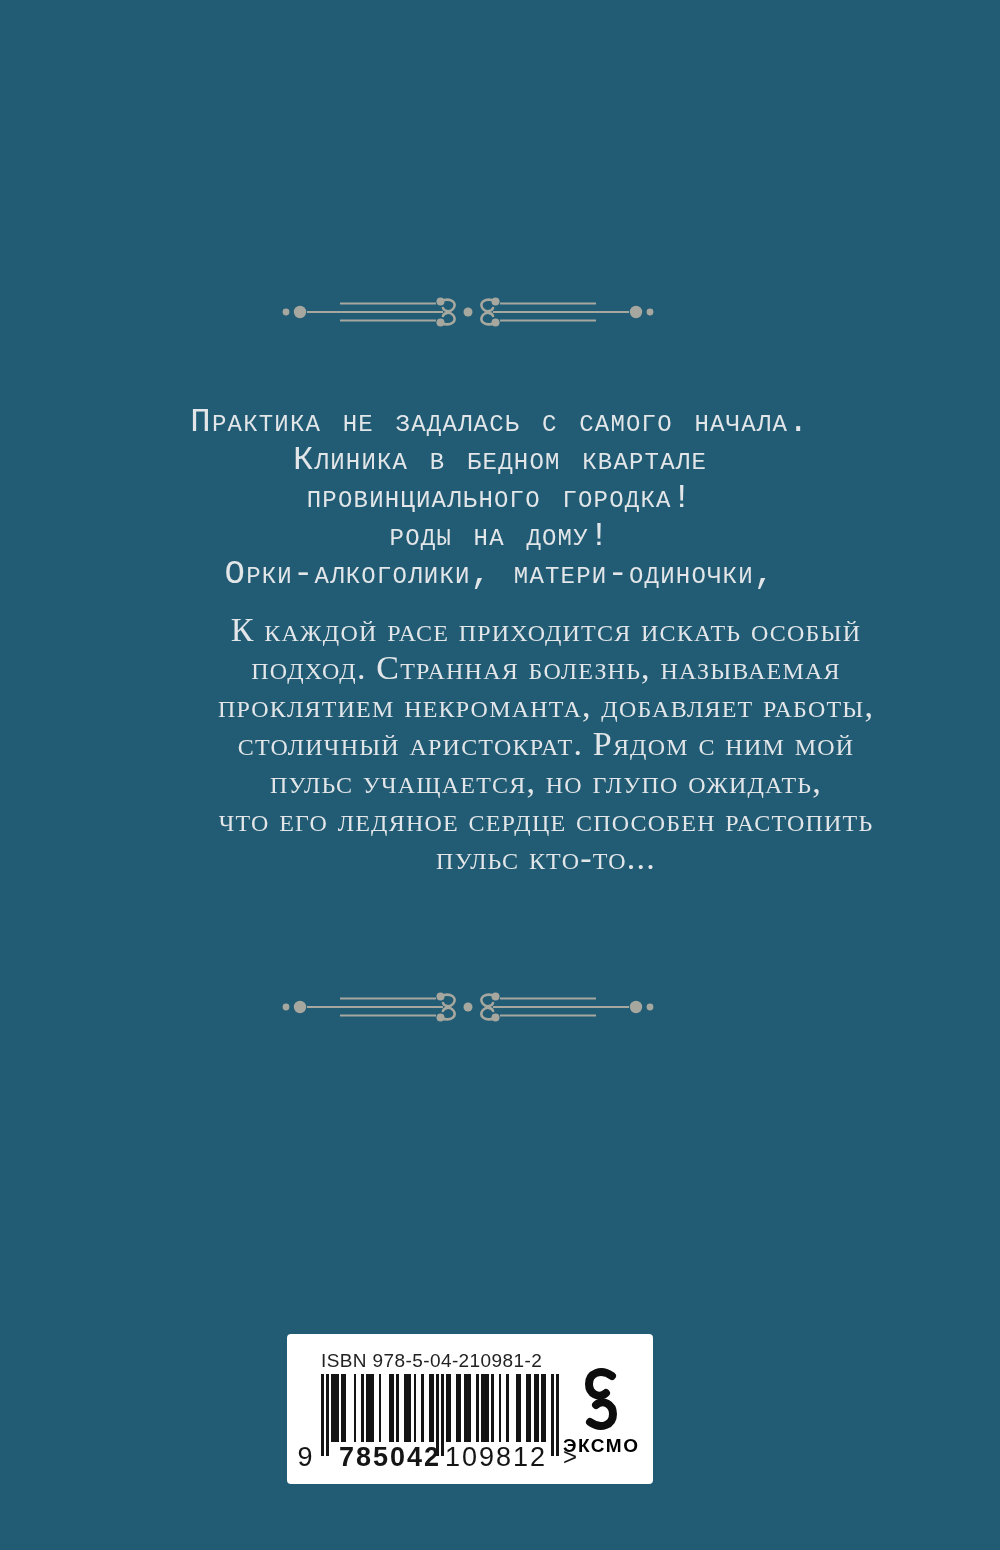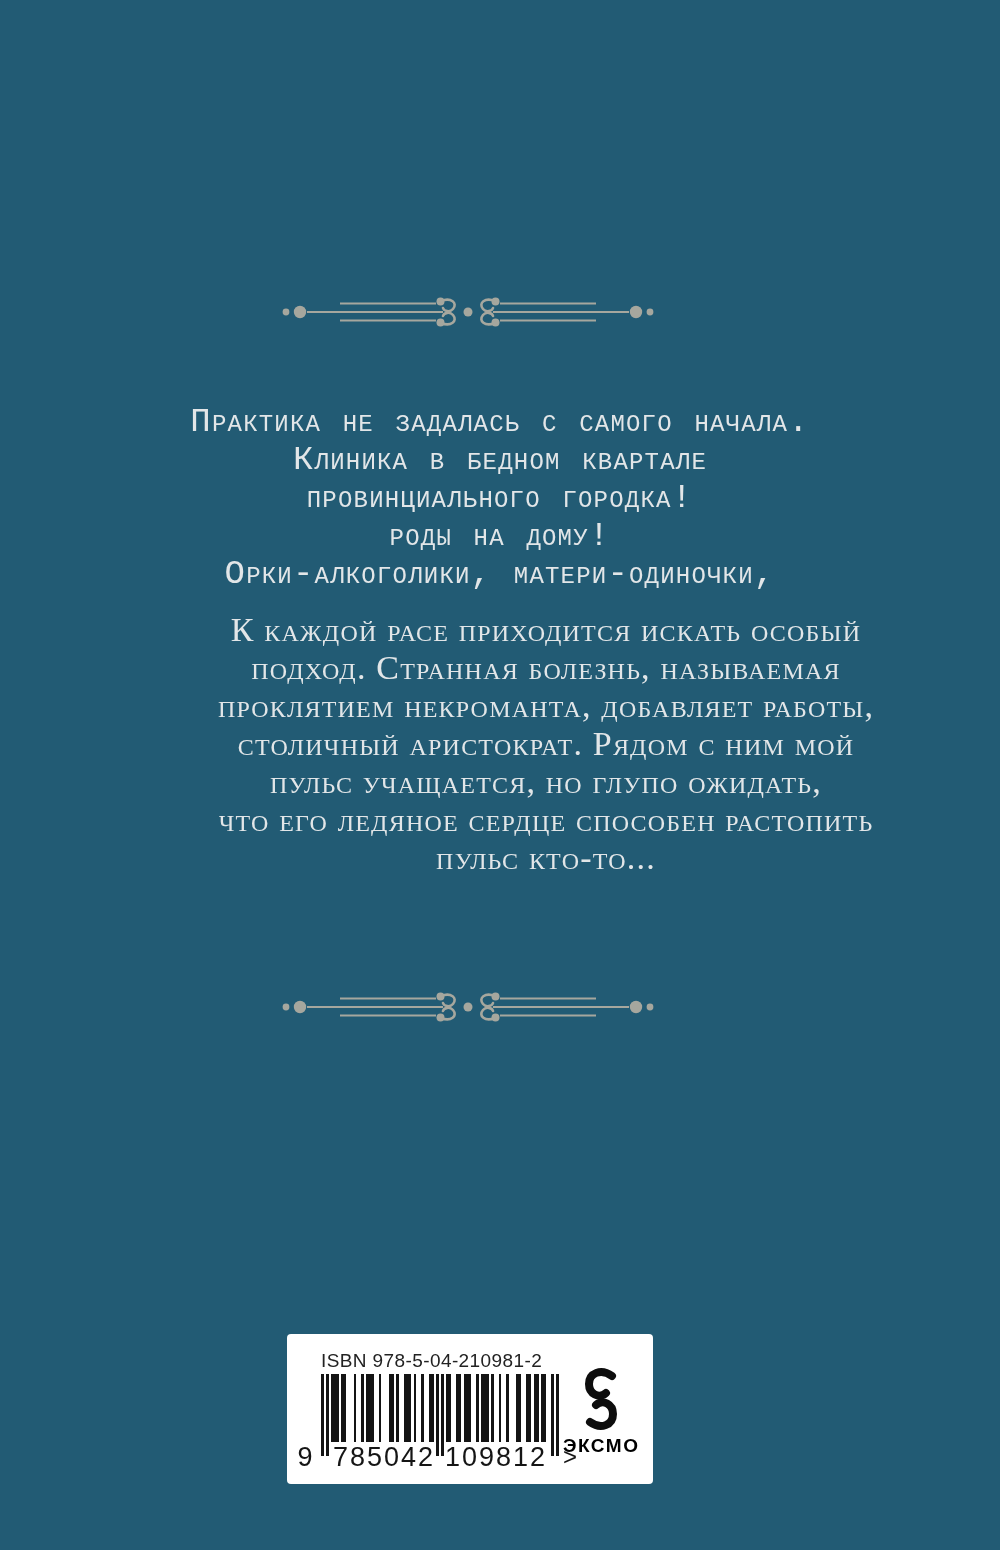--- a/index.html
+++ b/index.html
@@ -43,21 +43,21 @@
   }
   .barcode .mod{display:inline-block;width:2.5px;height:68px;}
   .barcode .mod.bar{background:#141414;}
   .barcode .mod.bar.guard{height:82px;}
   .bc-digit{
     position:absolute;top:108px;
     font-size:27px;color:#151515;
     text-align:center;line-height:30px;
   }
   .bc-lead{left:4px;width:28px;}
-  .bc-g1{left:44px;width:106px;letter-spacing:2px;}
+  .bc-g1{left:50px;width:106px;letter-spacing:2px;font-weight:bold;}
   .bc-g2{left:156px;width:106px;letter-spacing:2px;text-align:center;}
   .bc-tail{left:272px;width:22px;font-size:24px;}
   .publisher{
     position:absolute;left:276px;top:33px;width:76px;
     text-align:right;
   }
   .publisher svg{display:block;margin:0 auto;}
   .publisher-name{
     margin-top:5px;
     font-size:19px;font-weight:bold;color:#000;

